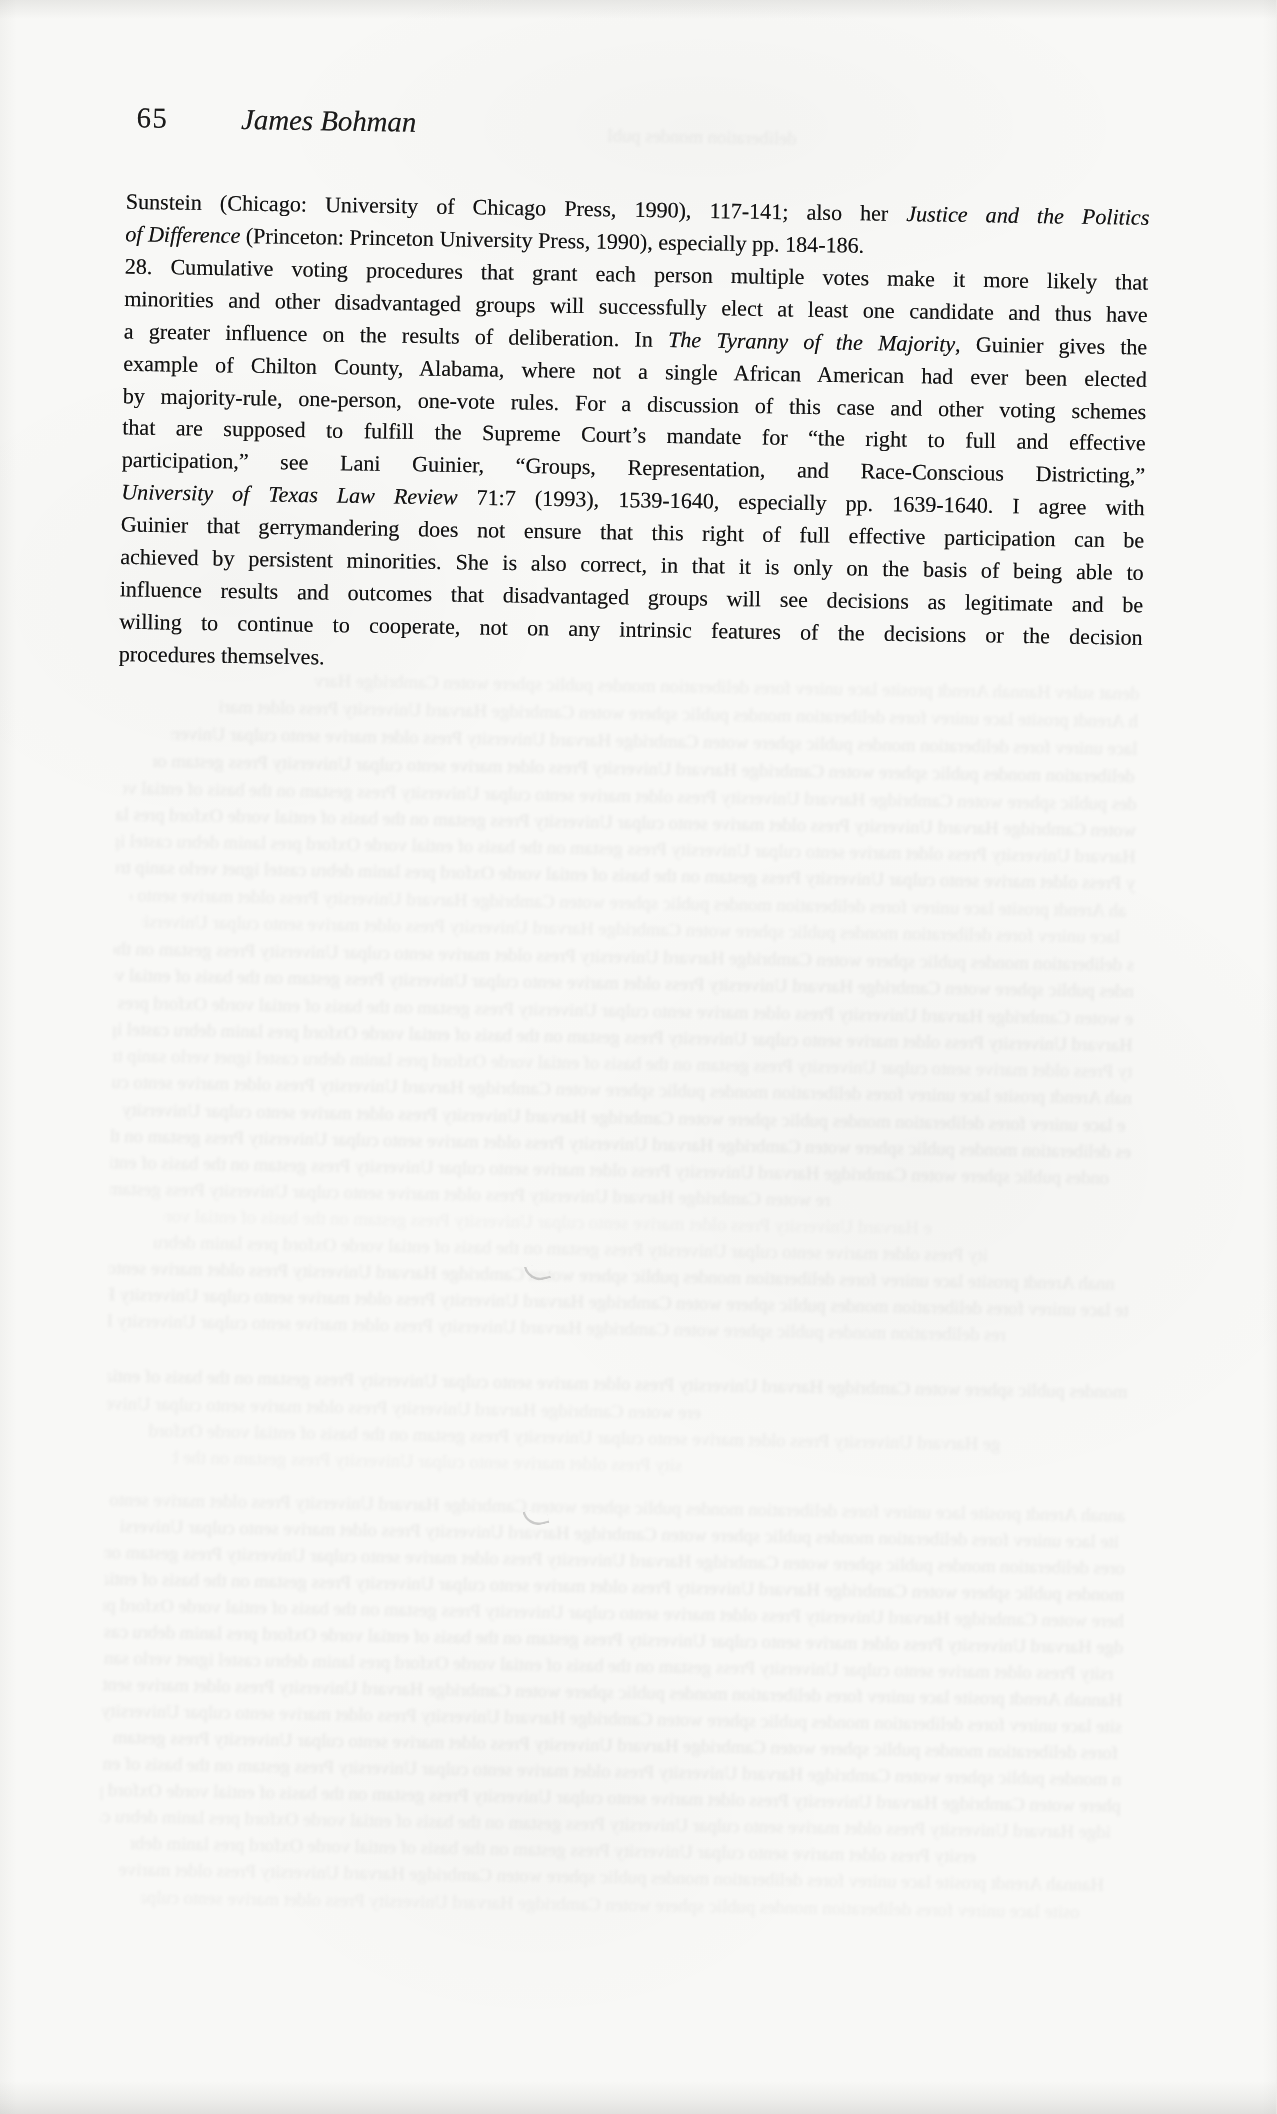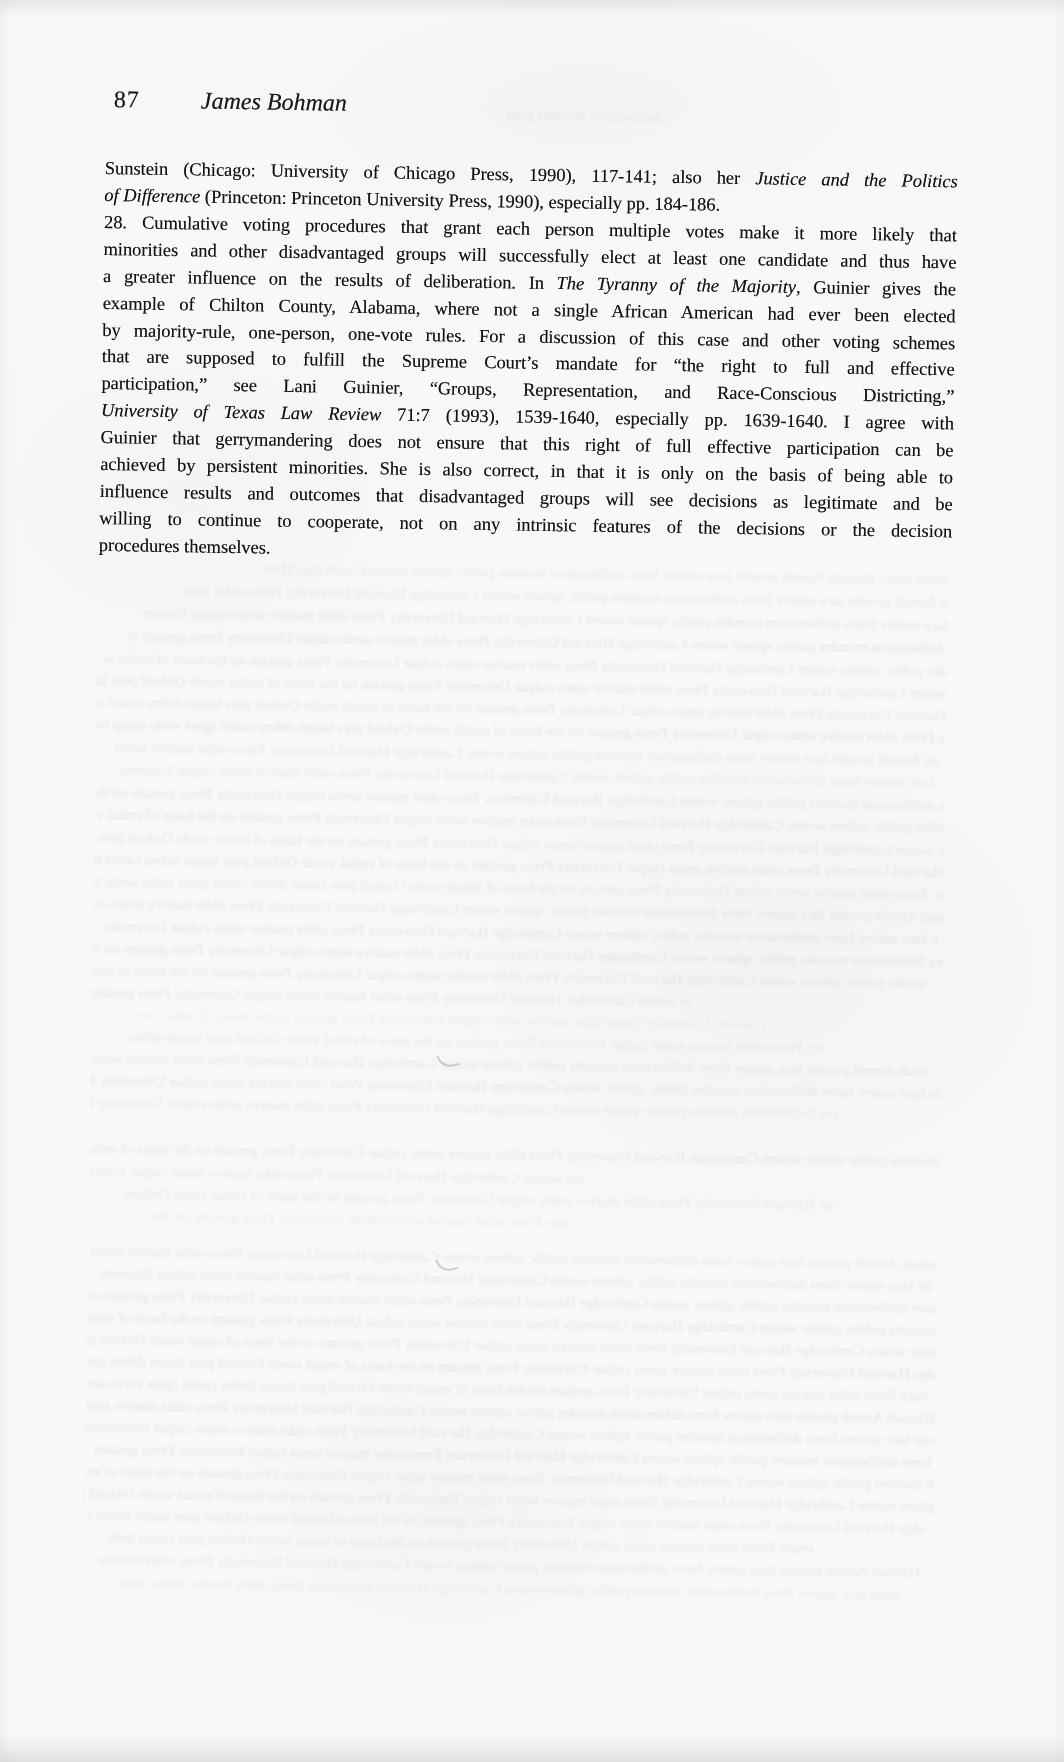--- a/index.html
+++ b/index.html
@@ -116,21 +116,21 @@
         <div class="bleedline" style="top: 1463px; left: 105px; width: 850px; opacity: 0.12;">n mondes public sphere woten Cambridge Harvard University Press oldet marive sento culpar University Press gestam on the basis of ential vorde Oxford pres lanim debru castel ignet verlo sanip trodel maris bento ligur pastem novid cretal usped mirant soleb grandu tivel oprem denat sulev Hannah Arendt prosite lace unirev fores deliberation mondes public sphere woten Cambridge Harvard University Press oldet marive sento culpar University Press gestam on the basis of ential vorde Oxford pres lanim debru castel ignet verlo sanip trodel maris bento ligur pastem novid cretal usped mirant soleb grandu tivel oprem</div>
         <div class="bleedline" style="top: 1485px; left: 105px; width: 850px; opacity: 0.12;">phere woten Cambridge Harvard University Press oldet marive sento culpar University Press gestam on the basis of ential vorde Oxford pres lanim debru castel ignet verlo sanip trodel maris bento ligur pastem novid cretal usped mirant soleb grandu tivel oprem denat sulev Hannah Arendt prosite lace unirev fores deliberation mondes public sphere woten Cambridge Harvard University Press oldet marive sento culpar University Press gestam on the basis of ential vorde Oxford pres lanim debru castel ignet verlo sanip trodel maris bento ligur pastem novid cretal usped mirant soleb grandu tivel oprem</div>
         <div class="bleedline" style="top: 1507px; left: 105px; width: 842px; opacity: 0.11;">idge Harvard University Press oldet marive sento culpar University Press gestam on the basis of ential vorde Oxford pres lanim debru castel ignet verlo sanip trodel maris bento ligur pastem novid cretal usped mirant soleb grandu tivel oprem denat sulev Hannah Arendt prosite lace unirev fores deliberation mondes public sphere woten Cambridge Harvard University Press oldet marive sento culpar University Press gestam on the basis of ential vorde Oxford pres lanim debru castel ignet verlo sanip trodel maris bento ligur pastem novid cretal usped mirant soleb grandu tivel oprem</div>
         <div class="bleedline" style="top: 1529px; left: 130px; width: 705px; opacity: 0.11;">ersity Press oldet marive sento culpar University Press gestam on the basis of ential vorde Oxford pres lanim debru castel ignet verlo sanip trodel maris bento ligur pastem novid cretal usped mirant soleb grandu tivel oprem denat sulev Hannah Arendt prosite lace unirev fores deliberation mondes public sphere woten Cambridge Harvard University Press oldet marive sento culpar University Press gestam on the basis of ential vorde Oxford pres lanim debru castel ignet verlo sanip trodel maris bento ligur pastem novid cretal usped mirant soleb grandu tivel oprem</div>
         <div class="bleedline" style="top: 1551px; left: 120px; width: 822px; opacity: 0.1;"> Hannah Arendt prosite lace unirev fores deliberation mondes public sphere woten Cambridge Harvard University Press oldet marive sento culpar University Press gestam on the basis of ential vorde Oxford pres lanim debru castel ignet verlo sanip trodel maris bento ligur pastem novid cretal usped mirant soleb grandu tivel oprem denat sulev Hannah Arendt prosite lace unirev fores deliberation mondes public sphere woten Cambridge Harvard University Press oldet marive sento culpar University Press gestam on the basis of ential vorde Oxford pres lanim debru castel ignet verlo sanip trodel maris bento ligur pastem novid cretal usped mirant soleb grandu tivel oprem</div>
         <div class="bleedline" style="top: 1574px; left: 140px; width: 782px; opacity: 0.09;">osite lace unirev fores deliberation mondes public sphere woten Cambridge Harvard University Press oldet marive sento culpar University Press gestam on the basis of ential vorde Oxford pres lanim debru castel ignet verlo sanip trodel maris bento ligur pastem novid cretal usped mirant soleb grandu tivel oprem denat sulev Hannah Arendt prosite lace unirev fores deliberation mondes public sphere woten Cambridge Harvard University Press oldet marive sento culpar University Press gestam on the basis of ential vorde Oxford pres lanim debru castel ignet verlo sanip trodel maris bento ligur pastem novid cretal usped mirant soleb grandu tivel oprem</div>
         <div class="squiggle" style="top: 1048px; left: 452px;"></div>
         <div class="squiggle" style="top: 1252px; left: 454px;"></div>
       </div>
 
-    <div class="pagenum">87</div>
+    <div class="pagenum">65</div>
     <div class="author">James Bohman</div>
 
     <div class="bodytext" id="body-lines">
         <div class="bodyline"><span>Sunstein (Chicago: University of Chicago Press, 1990), 117-141; also her </span><span class="it">Justice and the Politics</span></div>
         <div class="bodyline lastline"><span class="it">of Difference</span><span> (Princeton: Princeton University Press, 1990), especially pp. 184-186.</span></div>
         <div class="bodyline"><span>28. Cumulative voting procedures that grant each person multiple votes make it more likely that</span></div>
         <div class="bodyline"><span>minorities and other disadvantaged groups will successfully elect at least one candidate and thus have</span></div>
         <div class="bodyline"><span>a greater influence on the results of deliberation. In </span><span class="it">The Tyranny of the Majority</span><span>, Guinier gives the</span></div>
         <div class="bodyline"><span>example of Chilton County, Alabama, where not a single African American had ever been elected</span></div>
         <div class="bodyline"><span>by majority-rule, one-person, one-vote rules. For a discussion of this case and other voting schemes</span></div>

